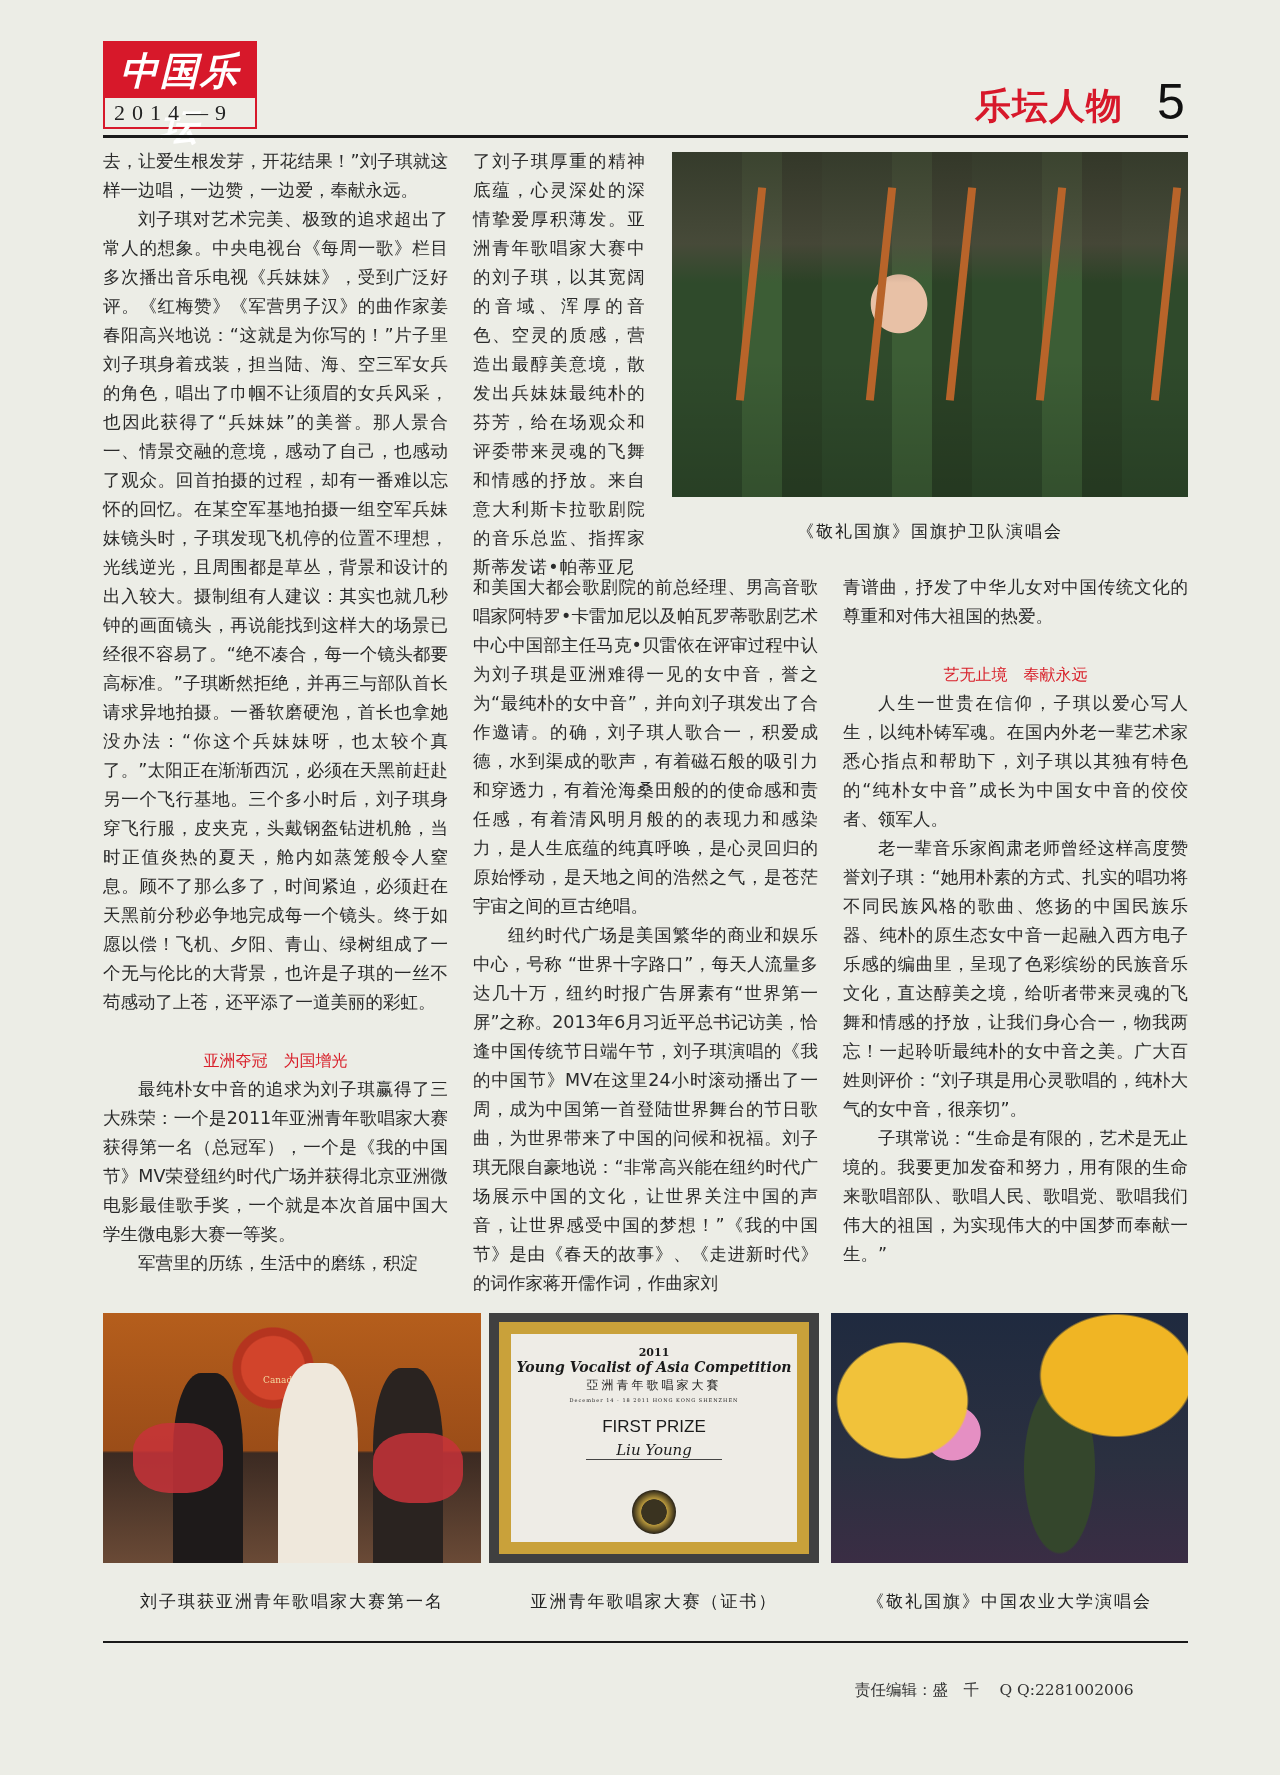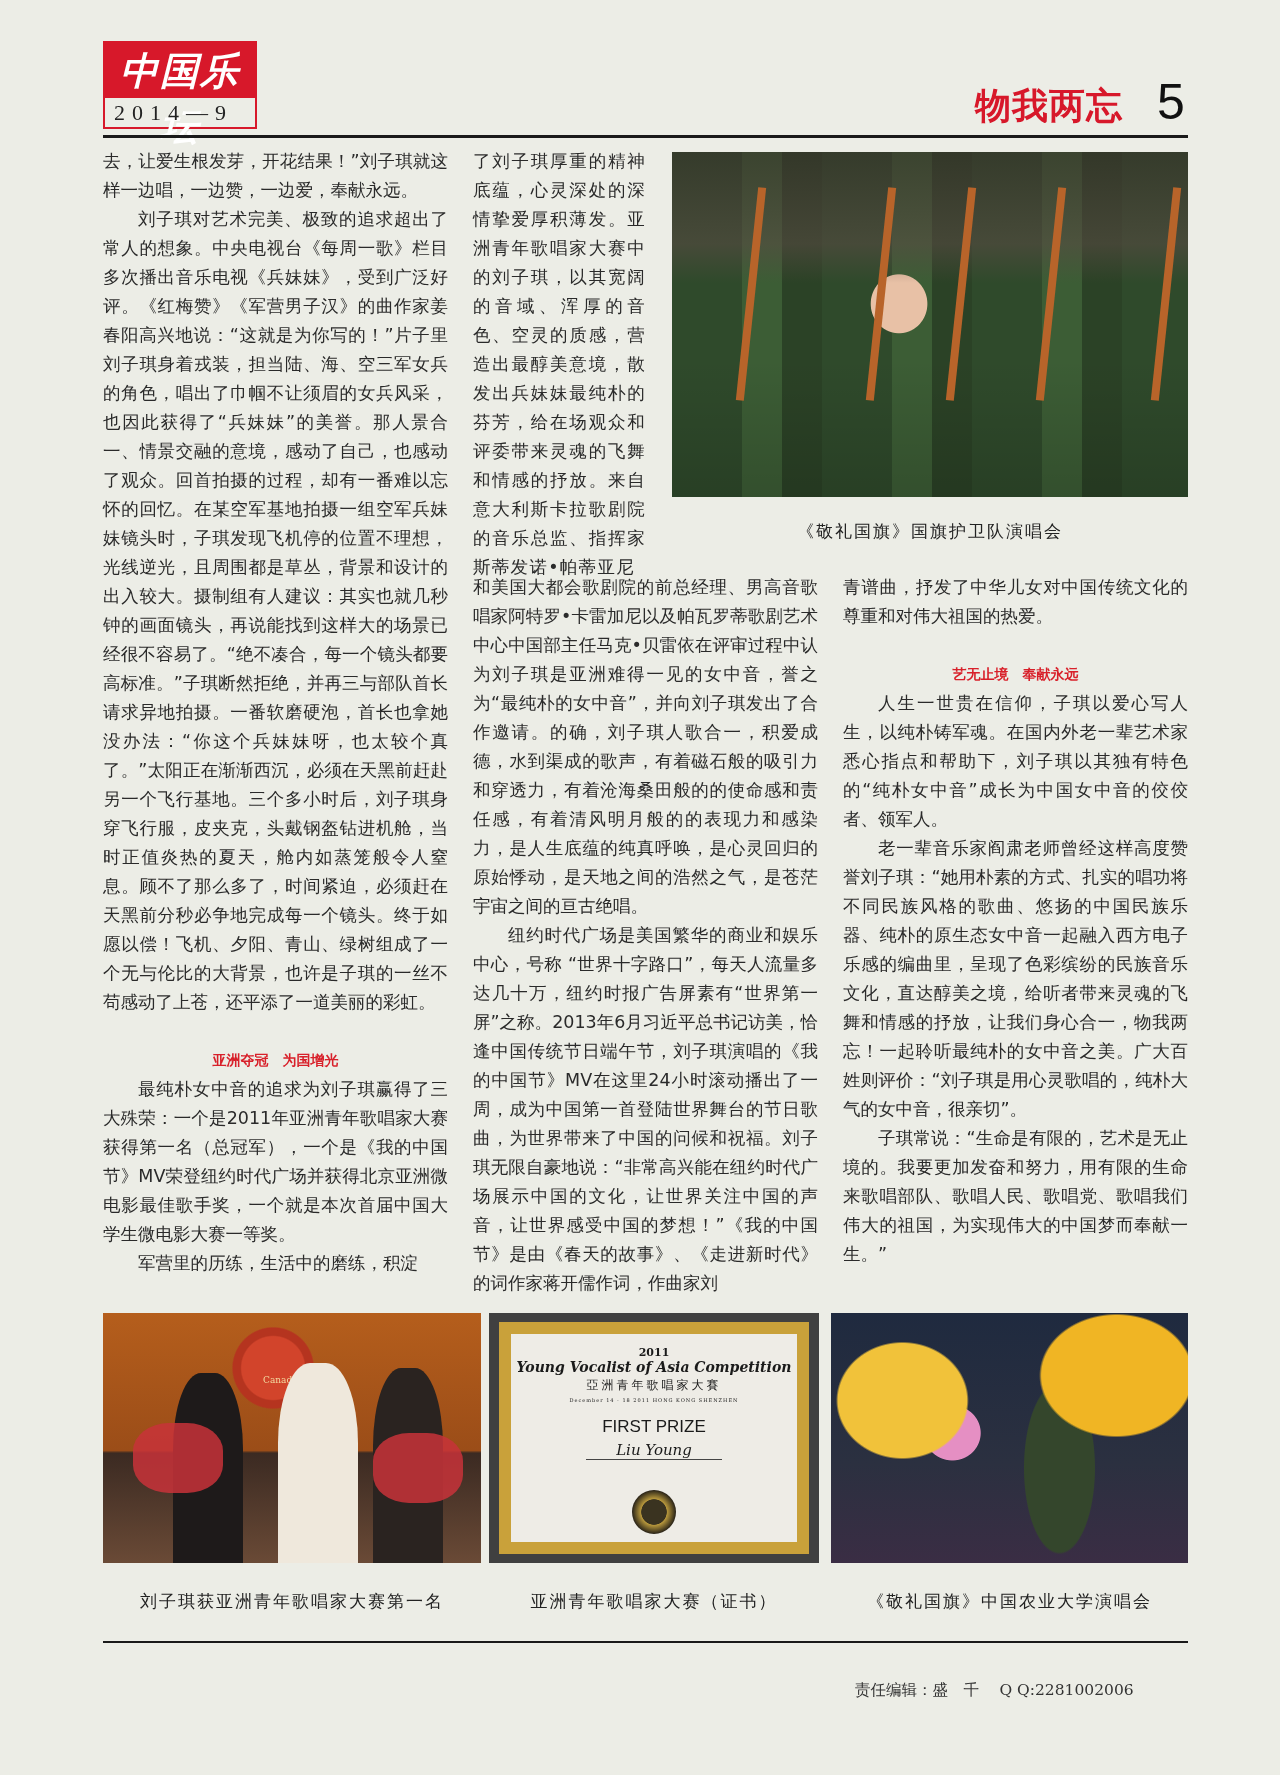--- a/index.html
+++ b/index.html
@@ -11,21 +11,21 @@
   .mast-top{height:55px;background:#d7182a;color:#fff;font-family:"DejaVu Serif","Liberation Serif",serif;
             font-size:38px;font-weight:bold;font-style:italic;text-align:center;line-height:55px;letter-spacing:2px;}
   .mast-date{height:19px;font-family:"Liberation Serif","DejaVu Serif",serif;font-size:22px;line-height:29px;letter-spacing:7px;color:#222;margin-left:9px;}
   .section-title{left:975px;top:82px;font-size:36px;font-weight:bold;color:#d7182a;letter-spacing:1px;}
   .page-num{left:1157px;top:73px;font-size:50px;color:#111;font-family:"Liberation Sans",sans-serif;}
   .rule-top{left:103px;top:135px;width:1085px;height:3px;background:#1a1a1a;}
   .rule-bottom{left:103px;top:1641px;width:1085px;height:2px;background:#1a1a1a;}
   .col{font-size:17.5px;line-height:29px;text-align:justify;}
   .col p{margin:0;}
   .ind{text-indent:2em;}
-  .head{color:#d8202a;font-weight:bold;text-align:center;font-family:"DejaVu Serif","Liberation Serif",serif;font-size:14px;line-height:29px;}
+  .head{color:#d8202a;font-weight:normal;text-align:center;font-family:"DejaVu Serif","Liberation Serif",serif;font-size:16px;line-height:29px;}
   .photo{overflow:hidden;}
   .caption{font-family:"DejaVu Serif","Liberation Serif",serif;font-size:17px;color:#222;text-align:center;letter-spacing:2px;}
   .footer{left:855px;top:1648px;font-family:"DejaVu Serif","Liberation Serif",serif;font-size:15.5px;color:#333;white-space:pre;margin-top:32px;}
   
   .p-guard{background:
       linear-gradient(180deg,rgba(0,0,0,0) 60%,rgba(0,0,0,0.15) 100%),
       radial-gradient(ellipse 9% 14% at 44% 44%, #e8c1a6 60%, transparent 62%),
       repeating-linear-gradient(90deg,#2f4a2b 0 70px,#3c5d35 70px 110px,#2b4226 110px 150px),
       #34502f;}
   .p-guard .crowd{position:absolute;left:0;top:0;width:100%;height:38%;background:linear-gradient(180deg,#3a2f2b,#5a4a44 70%,transparent);opacity:.55;}
@@ -51,21 +51,21 @@
       radial-gradient(ellipse 13% 18% at 34% 48%, #e58fc3 60%, transparent 62%),
       linear-gradient(180deg,#1f2a3f,#2b3040 60%,#3a2d44);}
 </style>
 </head>
 <body>
 
 <div class="abs mast">
   <div class="mast-top">中国乐坛</div>
   <div class="mast-date">2014—9</div>
 </div>
-<div class="abs section-title">物我两忘</div>
+<div class="abs section-title">乐坛人物</div>
 <div class="abs page-num">5</div>
 <div class="abs rule-top"></div>
 
 <div class="abs col" style="left:103px;top:147px;width:345px;">
   <p>去，让爱生根发芽，开花结果！”刘子琪就这样一边唱，一边赞，一边爱，奉献永远。</p>
   <p class="ind">刘子琪对艺术完美、极致的追求超出了常人的想象。中央电视台《每周一歌》栏目多次播出音乐电视《兵妹妹》，受到广泛好评。《红梅赞》《军营男子汉》的曲作家姜春阳高兴地说：“这就是为你写的！”片子里刘子琪身着戎装，担当陆、海、空三军女兵的角色，唱出了巾帼不让须眉的女兵风采，也因此获得了“兵妹妹”的美誉。那人景合一、情景交融的意境，感动了自己，也感动了观众。回首拍摄的过程，却有一番难以忘怀的回忆。在某空军基地拍摄一组空军兵妹妹镜头时，子琪发现飞机停的位置不理想，光线逆光，且周围都是草丛，背景和设计的出入较大。摄制组有人建议：其实也就几秒钟的画面镜头，再说能找到这样大的场景已经很不容易了。“绝不凑合，每一个镜头都要高标准。”子琪断然拒绝，并再三与部队首长请求异地拍摄。一番软磨硬泡，首长也拿她没办法：“你这个兵妹妹呀，也太较个真了。”太阳正在渐渐西沉，必须在天黑前赶赴另一个飞行基地。三个多小时后，刘子琪身穿飞行服，皮夹克，头戴钢盔钻进机舱，当时正值炎热的夏天，舱内如蒸笼般令人窒息。顾不了那么多了，时间紧迫，必须赶在天黑前分秒必争地完成每一个镜头。终于如愿以偿！飞机、夕阳、青山、绿树组成了一个无与伦比的大背景，也许是子琪的一丝不苟感动了上苍，还平添了一道美丽的彩虹。</p>
   <div style="height:29px;"></div>
   <div class="head">亚洲夺冠　为国增光</div>
   <p class="ind">最纯朴女中音的追求为刘子琪赢得了三大殊荣：一个是2011年亚洲青年歌唱家大赛获得第一名（总冠军），一个是《我的中国节》MV荣登纽约时代广场并获得北京亚洲微电影最佳歌手奖，一个就是本次首届中国大学生微电影大赛一等奖。</p>
   <p class="ind">军营里的历练，生活中的磨练，积淀</p>

